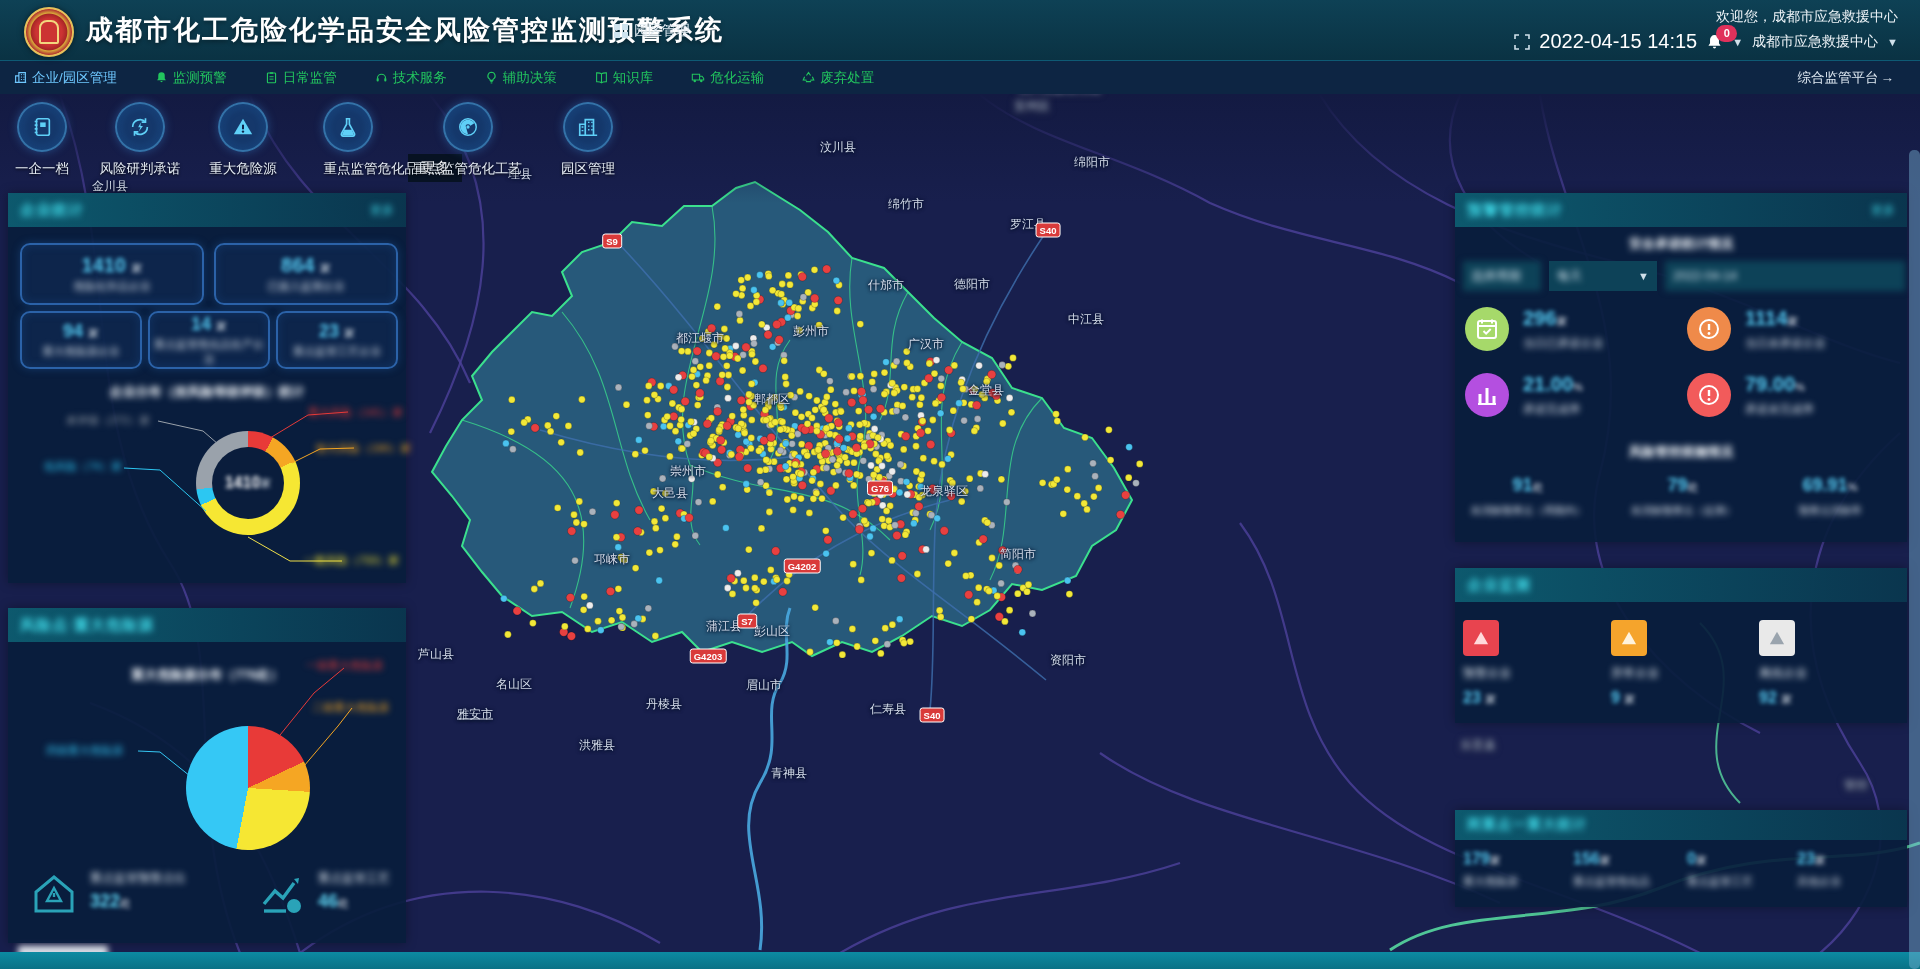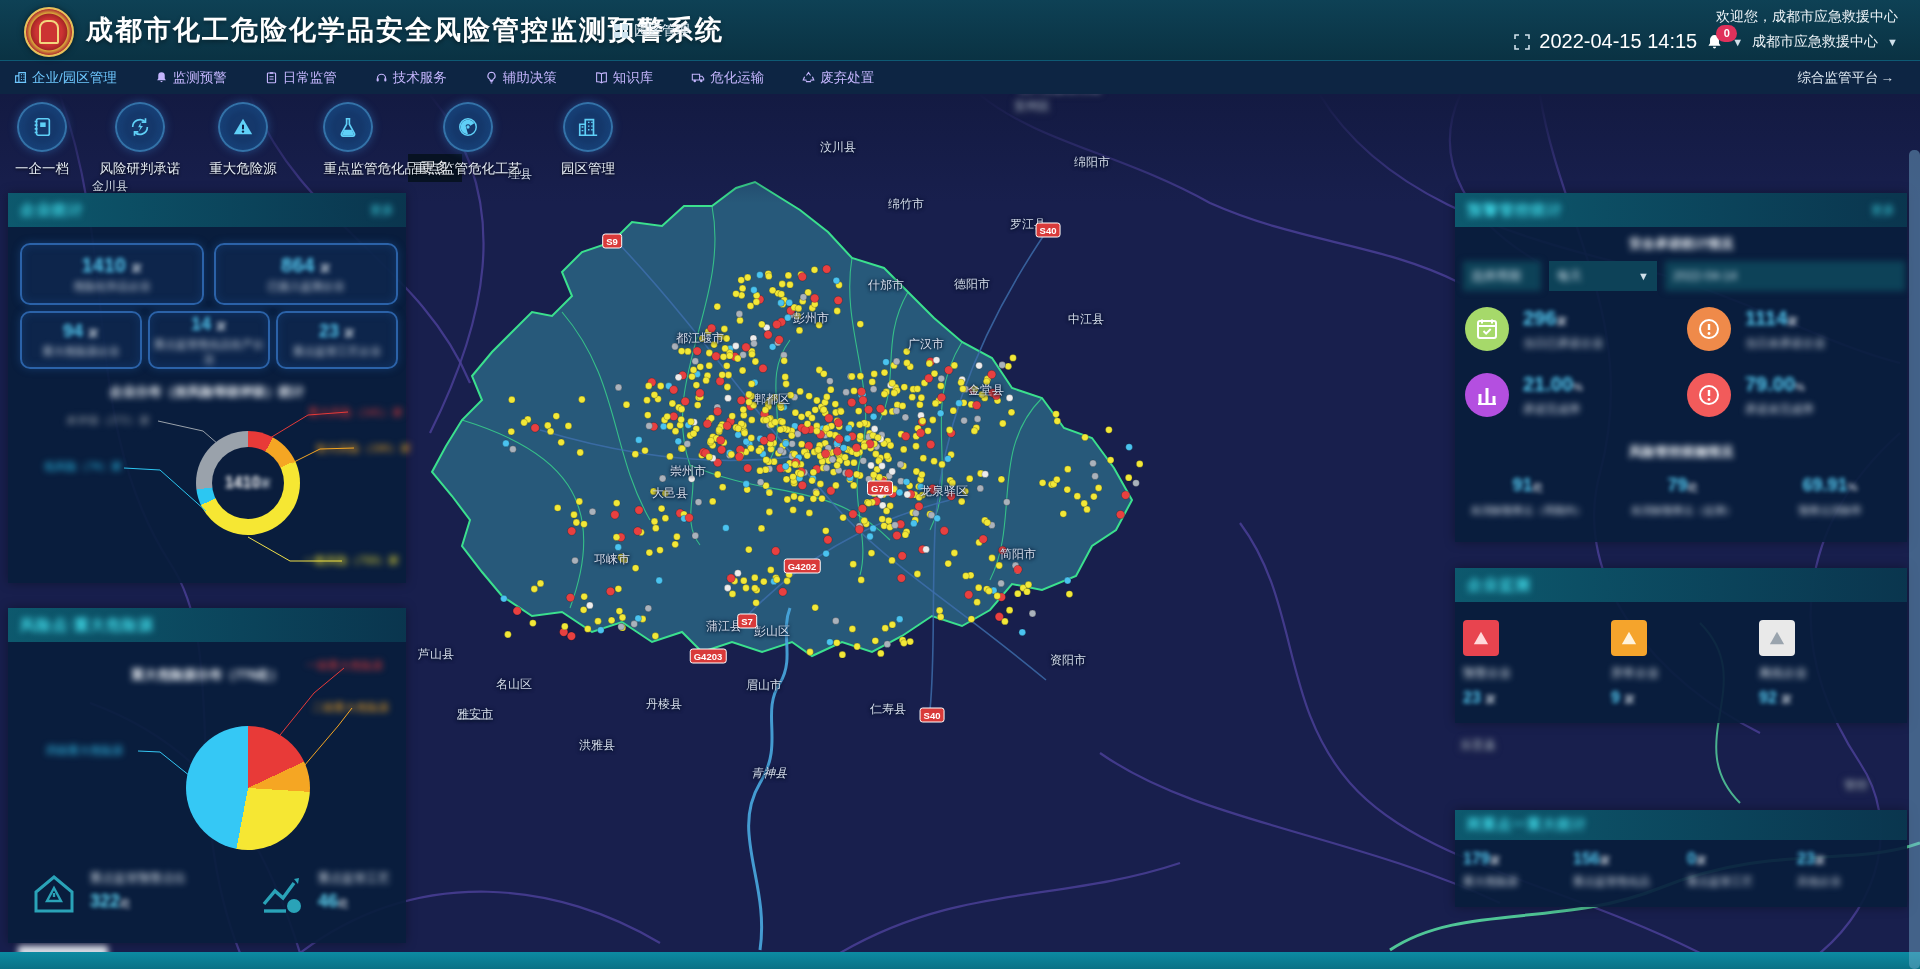--- a/index.html
+++ b/index.html
@@ -32,21 +32,21 @@
   .bell-wrap{position:relative;}
   .badge{position:absolute;top:-8px;left:10px;min-width:17px;height:17px;border-radius:9px;background:#e0315b;
          color:#fff;font-size:11px;font-weight:bold;text-align:center;line-height:17px;padding:0 2px;}
   .caret{color:#cfe0ea;font-size:11px;}
   .hdr-user{font-size:14px;color:#eef4f8;}
 
   
   .navbar{position:absolute;top:60px;left:0;width:1920px;height:33px;background:#0d2543;z-index:29;
           border-top:1px solid #0e5a74;display:flex;align-items:center;}
   .nav-items{display:flex;align-items:center;gap:38px;padding-left:14px;}
-  .nav-item{display:flex;align-items:center;gap:5px;font-size:13.5px;color:#c4b5fd;cursor:pointer;white-space:nowrap;}
+  .nav-item{display:flex;align-items:center;gap:5px;font-size:13.5px;color:#22c55e;cursor:pointer;white-space:nowrap;}
   .nav-item svg{display:block;}
   .nav-item.active{color:#6fc8ff;}
   .platform-link{position:absolute;right:26px;top:0;height:33px;display:flex;align-items:center;font-size:13.5px;color:#dfe9f2;cursor:pointer;gap:2px;}
 
   
   .subnav{position:absolute;top:102px;left:0;height:80px;z-index:20;}
   .subnav-item{position:absolute;top:0;transform:translateX(-50%);text-align:center;cursor:pointer;width:140px;}
   .subnav-ico{width:46px;height:46px;margin:0 auto;border-radius:50%;
         background:radial-gradient(circle,#15386b 0 55%,#0c2148 100%);
         border:2px solid rgba(80,170,230,.55);
@@ -1005,38 +1005,38 @@
         <span class="city-lbl" style="left: 496px; top: 81px; margin-left: 24px;">理县</span>
         <span class="city-lbl" style="left: 1092px; top: 69px; text-align: center;">绵阳市</span>
         <span class="city-lbl" style="left: 906px; top: 111px;">绵竹市</span>
         <span class="city-lbl" style="left: 1028px; top: 131px;">罗江县</span>
         <span class="city-lbl" style="left: 886px; top: 192px;">什邡市</span>
         <span class="city-lbl" style="left: 972px; top: 191px;">德阳市</span>
         <span class="city-lbl" style="left: 1086px; top: 226px;">中江县</span>
         <span class="city-lbl" style="left: 926px; top: 251px;">广汉市</span>
         <span class="city-lbl" style="left: 986px; top: 297px;">金堂县</span>
         <span class="city-lbl" style="left: 700px; top: 245px; text-align: right;">都江堰市</span>
-        <span class="city-lbl" style="left: 806px; top: 225px; padding-left: 10px;">彭州市</span>
+        <span class="city-lbl" style="left: 806px; top: 238px; padding-left: 10px;">彭州市</span>
         <span class="city-lbl" style="left: 772px; top: 306px;">郫都区</span>
         <span class="city-lbl" style="left: 688px; top: 378px;">崇州市</span>
         <span class="city-lbl" style="left: 944px; top: 398px;">龙泉驿区</span>
         <span class="city-lbl" style="left: 634px; top: 400px; margin-left: 36px;">大邑县</span>
         <span class="city-lbl" style="left: 1018px; top: 461px;">简阳市</span>
         <span class="city-lbl" style="left: 612px; top: 466px;">邛崃市</span>
         <span class="city-lbl" style="left: 724px; top: 533px;">蒲江县</span>
         <span class="city-lbl" style="left: 772px; top: 538px;">彭山区</span>
         <span class="city-lbl" style="left: 436px; top: 561px;">芦山县</span>
         <span class="city-lbl" style="left: 514px; top: 591px;">名山区</span>
         <span class="city-lbl" style="left: 475px; top: 621px; text-decoration: underline;">雅安市</span>
         <span class="city-lbl" style="left: 664px; top: 611px;">丹棱县</span>
         <span class="city-lbl" style="left: 764px; top: 592px;">眉山市</span>
         <span class="city-lbl" style="left: 888px; top: 616px;">仁寿县</span>
         <span class="city-lbl" style="left: 1068px; top: 567px;">资阳市</span>
         <span class="city-lbl" style="left: 597px; top: 652px; text-align: center;">洪雅县</span>
-        <span class="city-lbl" style="left: 769px; top: 680px; font-style: italic;">青神县</span>
+        <span class="city-lbl" style="left: 789px; top: 680px;">青神县</span>
         <span class="city-lbl bl" style="left: 1060px; top: -5px;">北川羌族自治县</span>
         <span class="city-lbl bl" style="left: 1032px; top: 13px;">安州区</span>
         <span class="city-lbl bl" style="left: 1478px; top: 652px;">乐至县</span>
         <span class="city-lbl bl" style="left: 1856px; top: 692px;">管控</span>
         <span class="road-badge" style="left: 612px; top: 148px;">S9</span>
         <span class="road-badge" style="left: 1048px; top: 137px;">S40</span>
         <span class="road-badge" style="left: 932px; top: 622px;">S40</span>
         <span class="road-badge" style="left: 747px; top: 528px;">S7</span>
         <span class="road-badge" style="left: 802px; top: 473px;">G4202</span>
         <span class="road-badge" style="left: 708px; top: 563px;">G4203</span>

